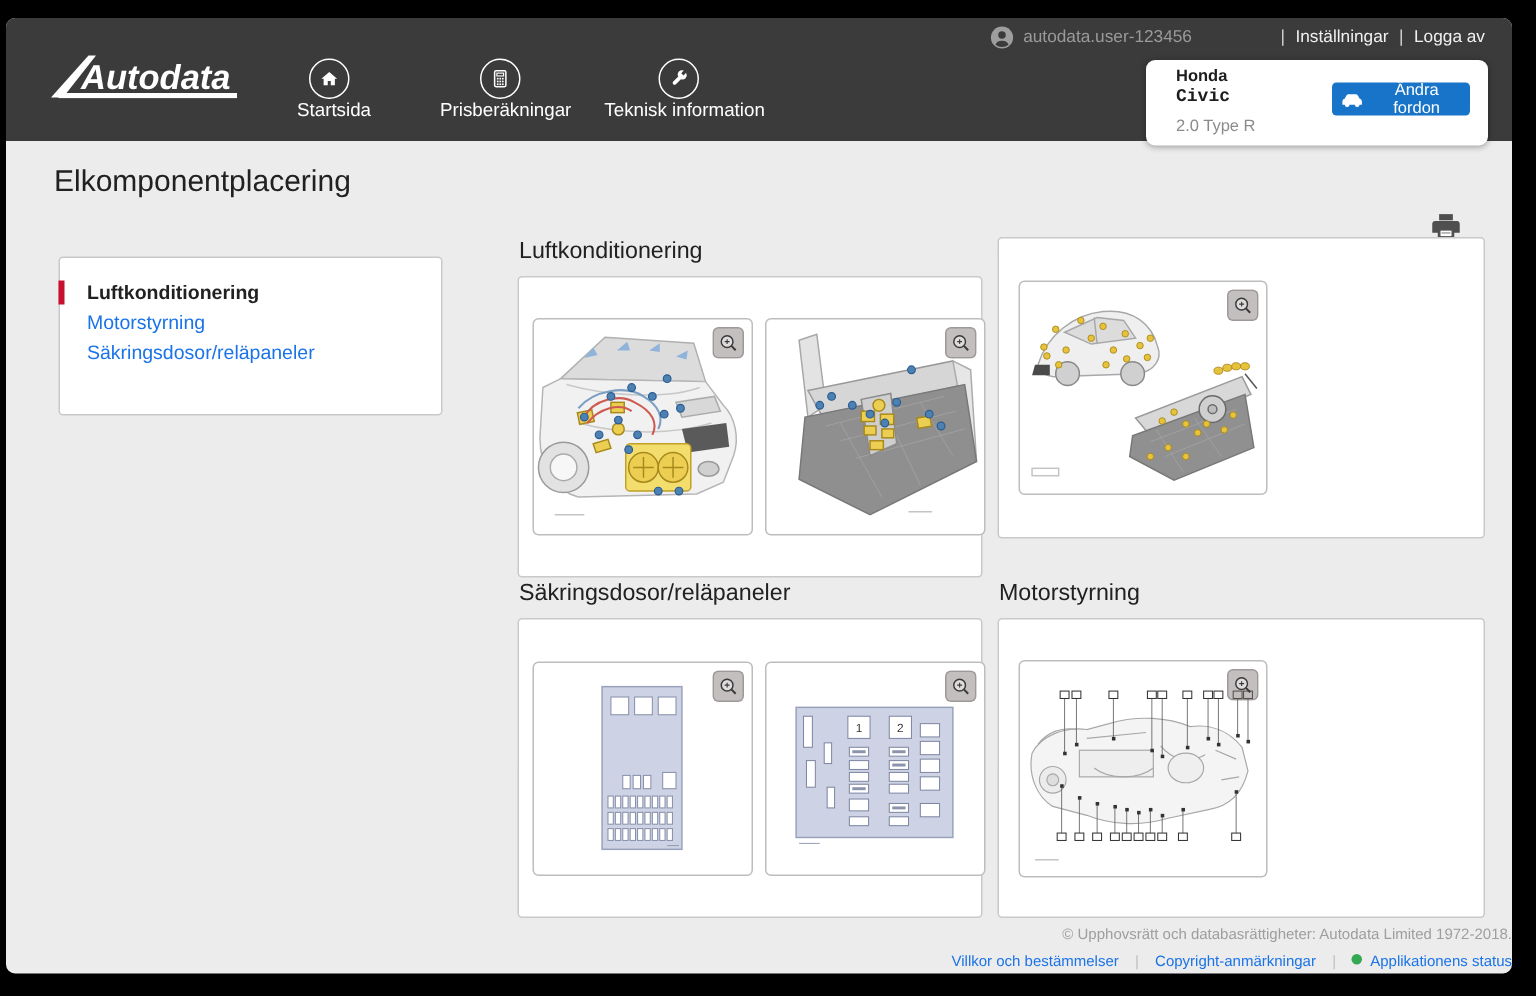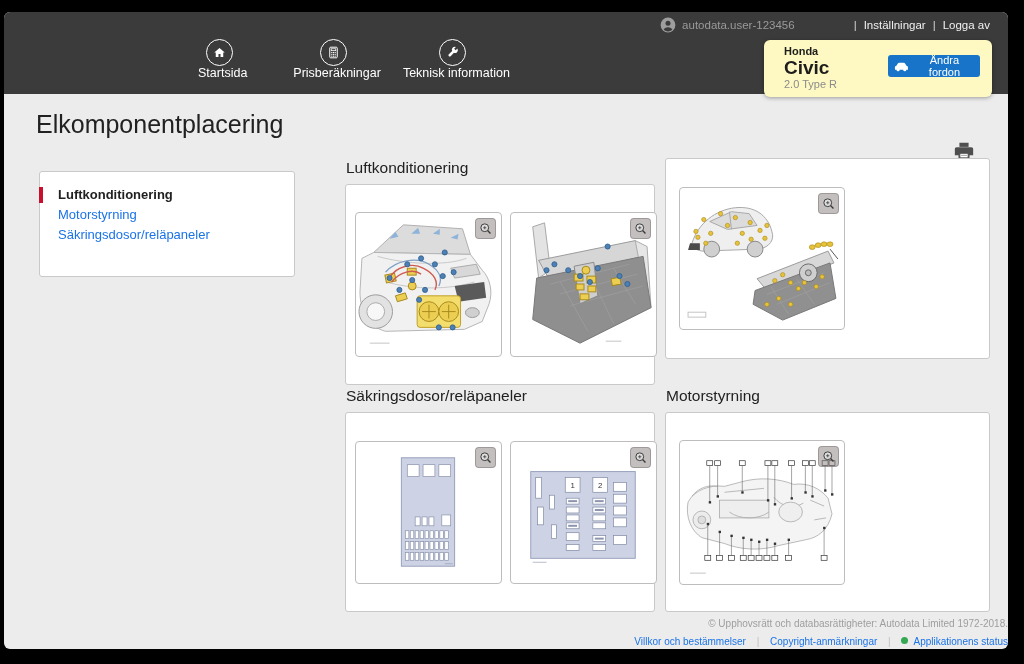--- a/index.html
+++ b/index.html
@@ -12,30 +12,30 @@
   .nav{position:absolute;left:194px;top:27px;display:flex;align-items:center;}
   .nav-item{display:flex;align-items:center;margin-right:22px;cursor:pointer;flex-direction:column;}
   .nav-circ{width:27px;height:27px;border:1.6px solid #fff;border-radius:50%;
     display:flex;align-items:center;justify-content:center;margin-right:7px;box-sizing:border-box;}
   .nav-label{color:#fff;font-size:12.5px;}
   .top-user{position:absolute;top:5px;right:18px;display:flex;align-items:center;font-size:11.5px;}
   .top-user .uname{color:#9a9a9a;margin:0 52px 0 6px;}
   .top-sep{color:#d5d5d5;margin:0 7px;}
   .top-link{color:#f0f0f0;cursor:pointer;text-decoration:none;}
   
-  .vehicle{position:absolute;left:760px;top:28px;width:228px;height:57px;background:#fef9c3;
+  .vehicle{position:absolute;left:760px;top:28px;width:228px;height:57px;background:#ffffff;
     border-radius:6px;box-shadow:0 1px 4px rgba(0,0,0,.35);}
   .v-make{position:absolute;left:20px;top:5px;font-size:11px;font-weight:bold;color:#1d1d1d;}
-  .v-model{position:absolute;left:20px;top:17px;font-size:19px;font-weight:bold;color:#1d1d1d;}
+  .v-model{position:absolute;left:20px;top:17px;font-size:12px;font-weight:bold;color:#1d1d1d;font-family:Liberation Mono, monospace;}
   .v-variant{position:absolute;left:20px;top:38px;font-size:11px;color:#8b8b8b;}
   .change-btn{position:absolute;left:124px;top:15px;width:92px;height:22px;background:#1774c8;
     border:none;border-radius:3px;color:#fff;font-size:11px;display:flex;align-items:center;
     justify-content:center;gap:6px;cursor:pointer;font-family:inherit;}
   
-  .page-title{position:absolute;left:32px;top:98px;font-size:25px;color:#212121;}
+  .page-title{position:absolute;left:32px;top:98px;font-size:20px;color:#212121;}
   .print-btn{position:absolute;left:948px;top:128px;width:24px;height:24px;cursor:pointer;background:none;border:none;padding:0;}
   .sidebar{position:absolute;left:35px;top:159px;width:256px;height:106px;background:#fff;
     border:1px solid #c9c9c9;border-radius:3px;box-sizing:border-box;}
   .sb-item{position:relative;height:20px;line-height:20px;font-size:13px;padding-left:18px;cursor:pointer;}
   .sb-item:first-child{margin-top:13px;}
   .sb-item.active{font-weight:bold;color:#212121;}
   .sb-item.link{color:#1a73e8;}
   .active-bar{position:absolute;left:-1px;top:2px;width:4px;height:16px;background:#c8102e;}
   .section{position:absolute;}
   .sec-title{font-size:15.5px;font-weight:normal;color:#212121;margin:0 0 7px 1px;line-height:19px;}
@@ -70,20 +70,27 @@
         <circle cx="8" cy="6.3" r="2.5" fill="#3b3b3b"></circle>
         <path d="M3.6,12.8 a4.6,3.6 0 0 1 8.8,0 a7.4,7.4 0 0 1 -8.8,0 Z" fill="#3b3b3b"></path>
       </svg>
       <span class="uname">autodata.user-123456</span>
       <span class="top-sep">|</span>
       <a class="top-link">Inställningar</a>
       <span class="top-sep">|</span>
       <a class="top-link">Logga av</a>
     </div>
 
+    <div class="logo">
+      <svg width="130" height="40" viewBox="0 0 130 40">
+        <text x="22" y="27" font-style="italic" font-weight="bold" font-size="23" fill="#fff">Autodata</text>
+        <path d="M2,33 L27,5 L32,5 L10,33 Z" fill="#fff"></path>
+        <rect x="7" y="30" width="119" height="3.4" fill="#fff"></rect>
+      </svg>
+    </div>
 
     <div class="nav">
       <div class="nav-item">
         <span class="nav-circ">
           <svg width="15" height="15" viewBox="0 0 24 24">
               <path d="M6 19v-7H3.6L12 4.8 20.4 12H18v7h-4.4v-4.6h-3.2V19z" fill="#fff"></path>
             </svg>
         </span>
         <span class="nav-label">Startsida</span>
       </div>

